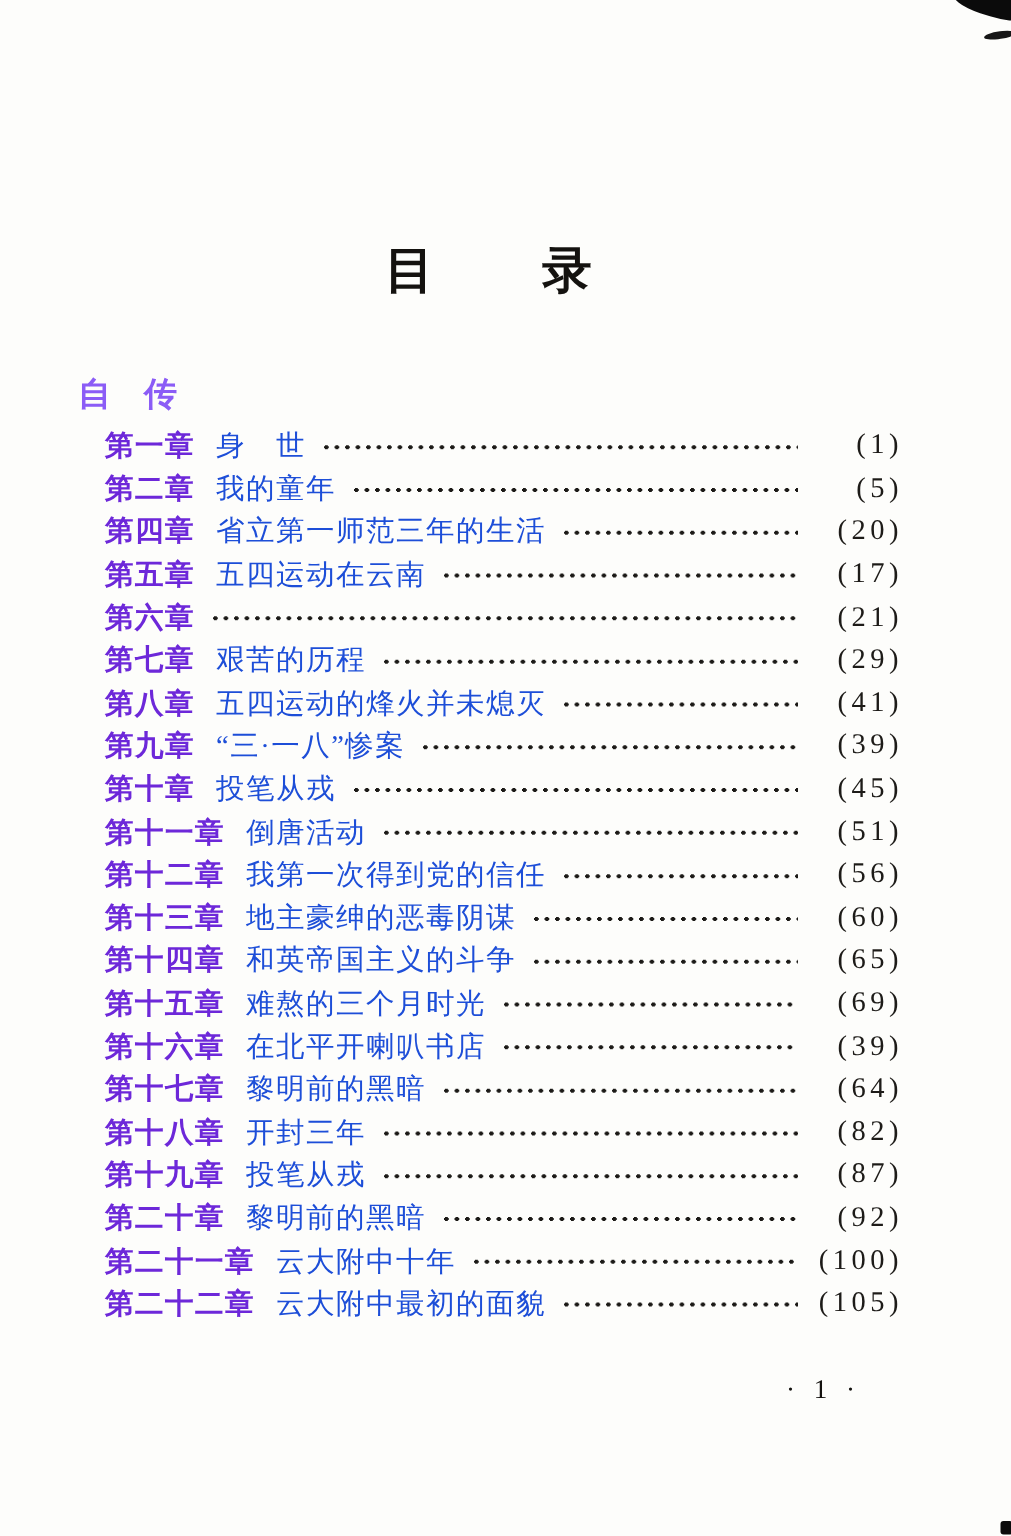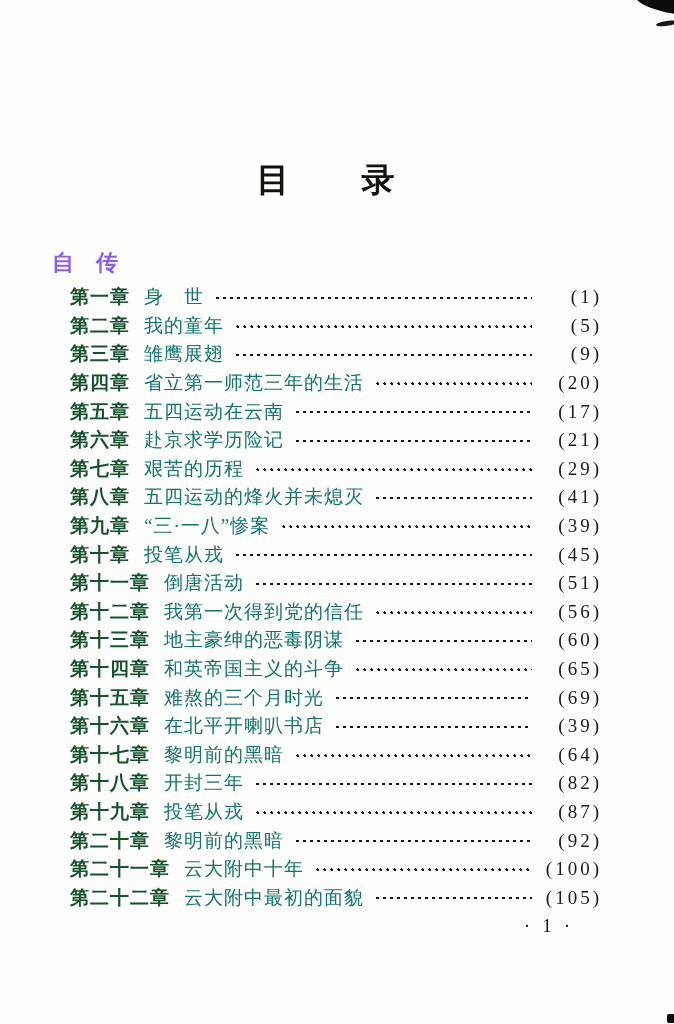--- a/index.html
+++ b/index.html
@@ -52,28 +52,28 @@
     display: flex;
     align-items: center;
     height: 28.6px;
     font-size: 19px;
   }
   .chap {
     font-weight: bold;
     font-family: Liberation Serif, serif;
     letter-spacing: 1px;
     white-space: pre;
-    color: #14532d;
+    color: #6d28d9;
     flex: 0 0 auto;
   }
   .title {
     margin-left: 14px;
     letter-spacing: 1px;
     white-space: pre;
-    color: #0f766e;
+    color: #1d4ed8;
     flex: 0 0 auto;
   }
   .leader {
     flex: 1 1 auto;
     align-self: stretch;
     margin: 0 6px 0 12px;
     background-image: radial-gradient(circle 1.4px at 1.6px 52%, #1c1a17 97%, rgba(0,0,0,0));
     background-size: 7px 100%;
     background-repeat: repeat-x;
     min-width: 6px;
@@ -149,44 +149,37 @@
     <span class="pageno">(1)</span>
   </div>
 
   <div class="row">
     <span class="chap">第二章</span>
     <span class="title">我的童年</span>
     <span class="leader"></span>
     <span class="pageno">(5)</span>
   </div>
 
-  <div class="row">
-    <span class="chap">第三章</span>
-    <span class="title">雏鹰展翅</span>
-    <span class="leader"></span>
-    <span class="pageno">(9)</span>
-  </div>
 
   <div class="row">
     <span class="chap">第四章</span>
     <span class="title">省立第一师范三年的生活</span>
     <span class="leader"></span>
     <span class="pageno">(20)</span>
   </div>
 
   <div class="row">
     <span class="chap">第五章</span>
     <span class="title">五四运动在云南</span>
     <span class="leader"></span>
     <span class="pageno">(17)</span>
   </div>
 
   <div class="row">
     <span class="chap">第六章</span>
-    <span class="title">赴京求学历险记</span>
     <span class="leader"></span>
     <span class="pageno">(21)</span>
   </div>
 
   <div class="row">
     <span class="chap">第七章</span>
     <span class="title">艰苦的历程</span>
     <span class="leader"></span>
     <span class="pageno">(29)</span>
   </div>

